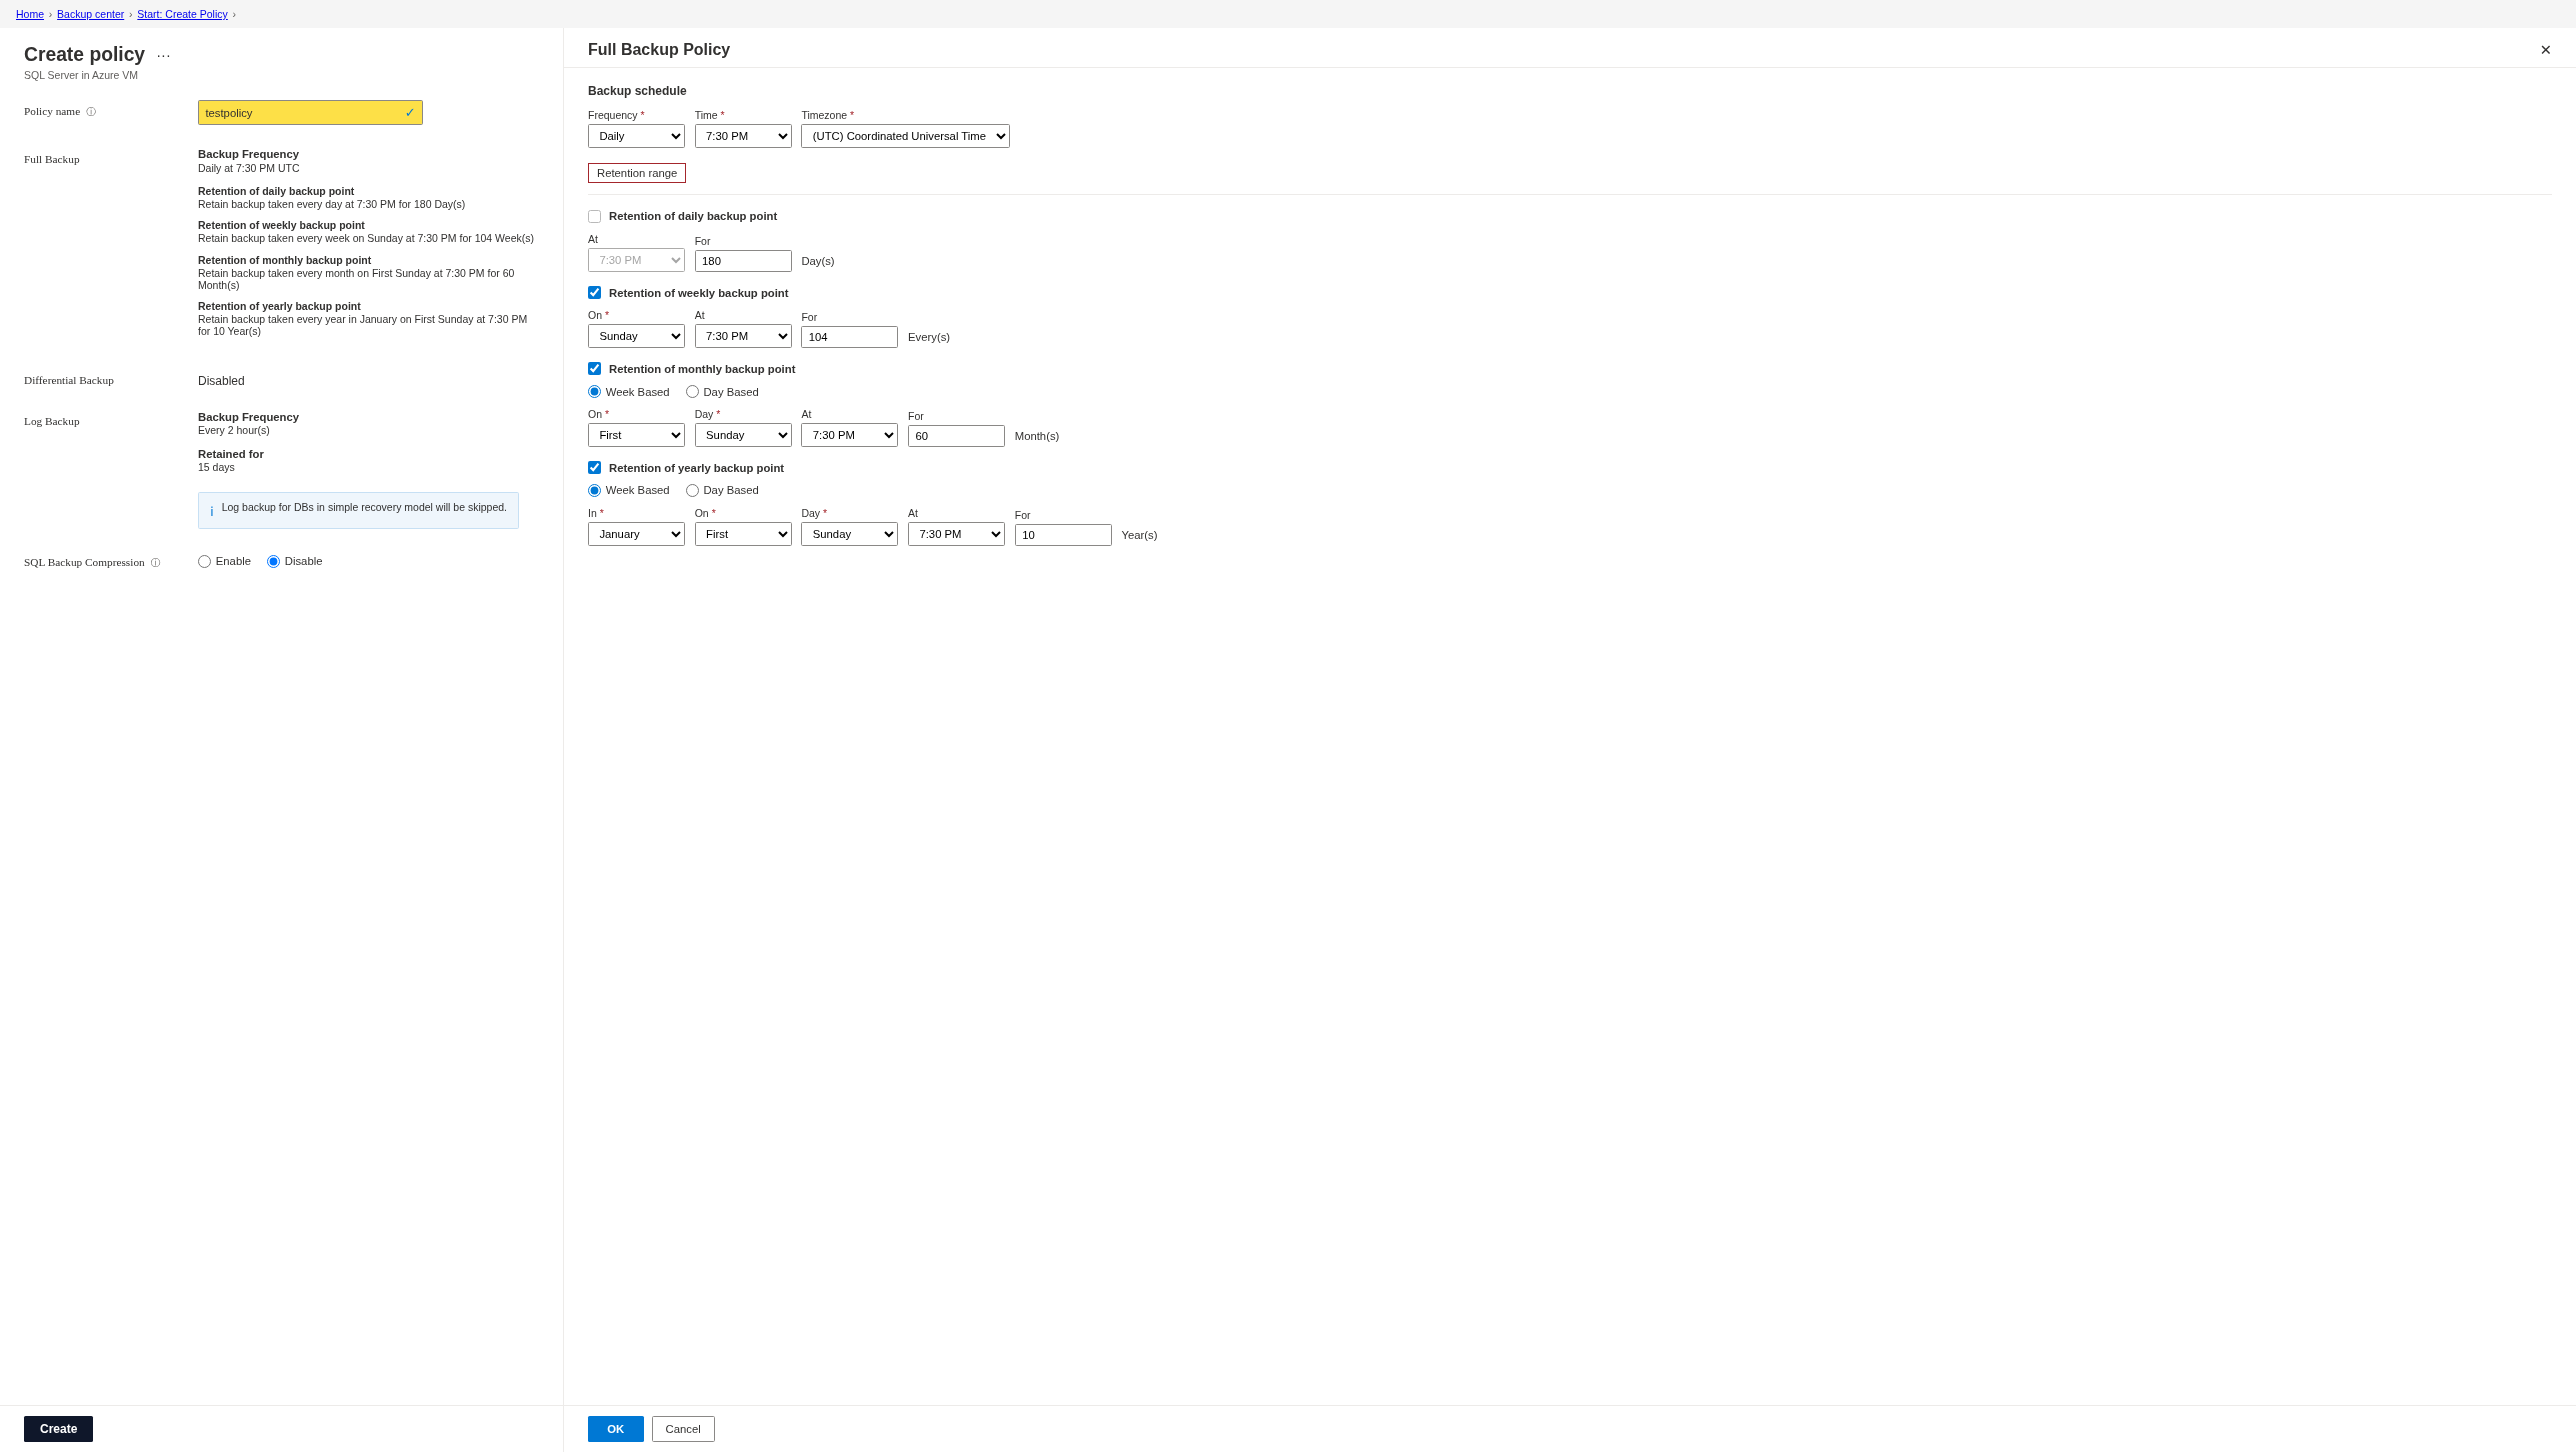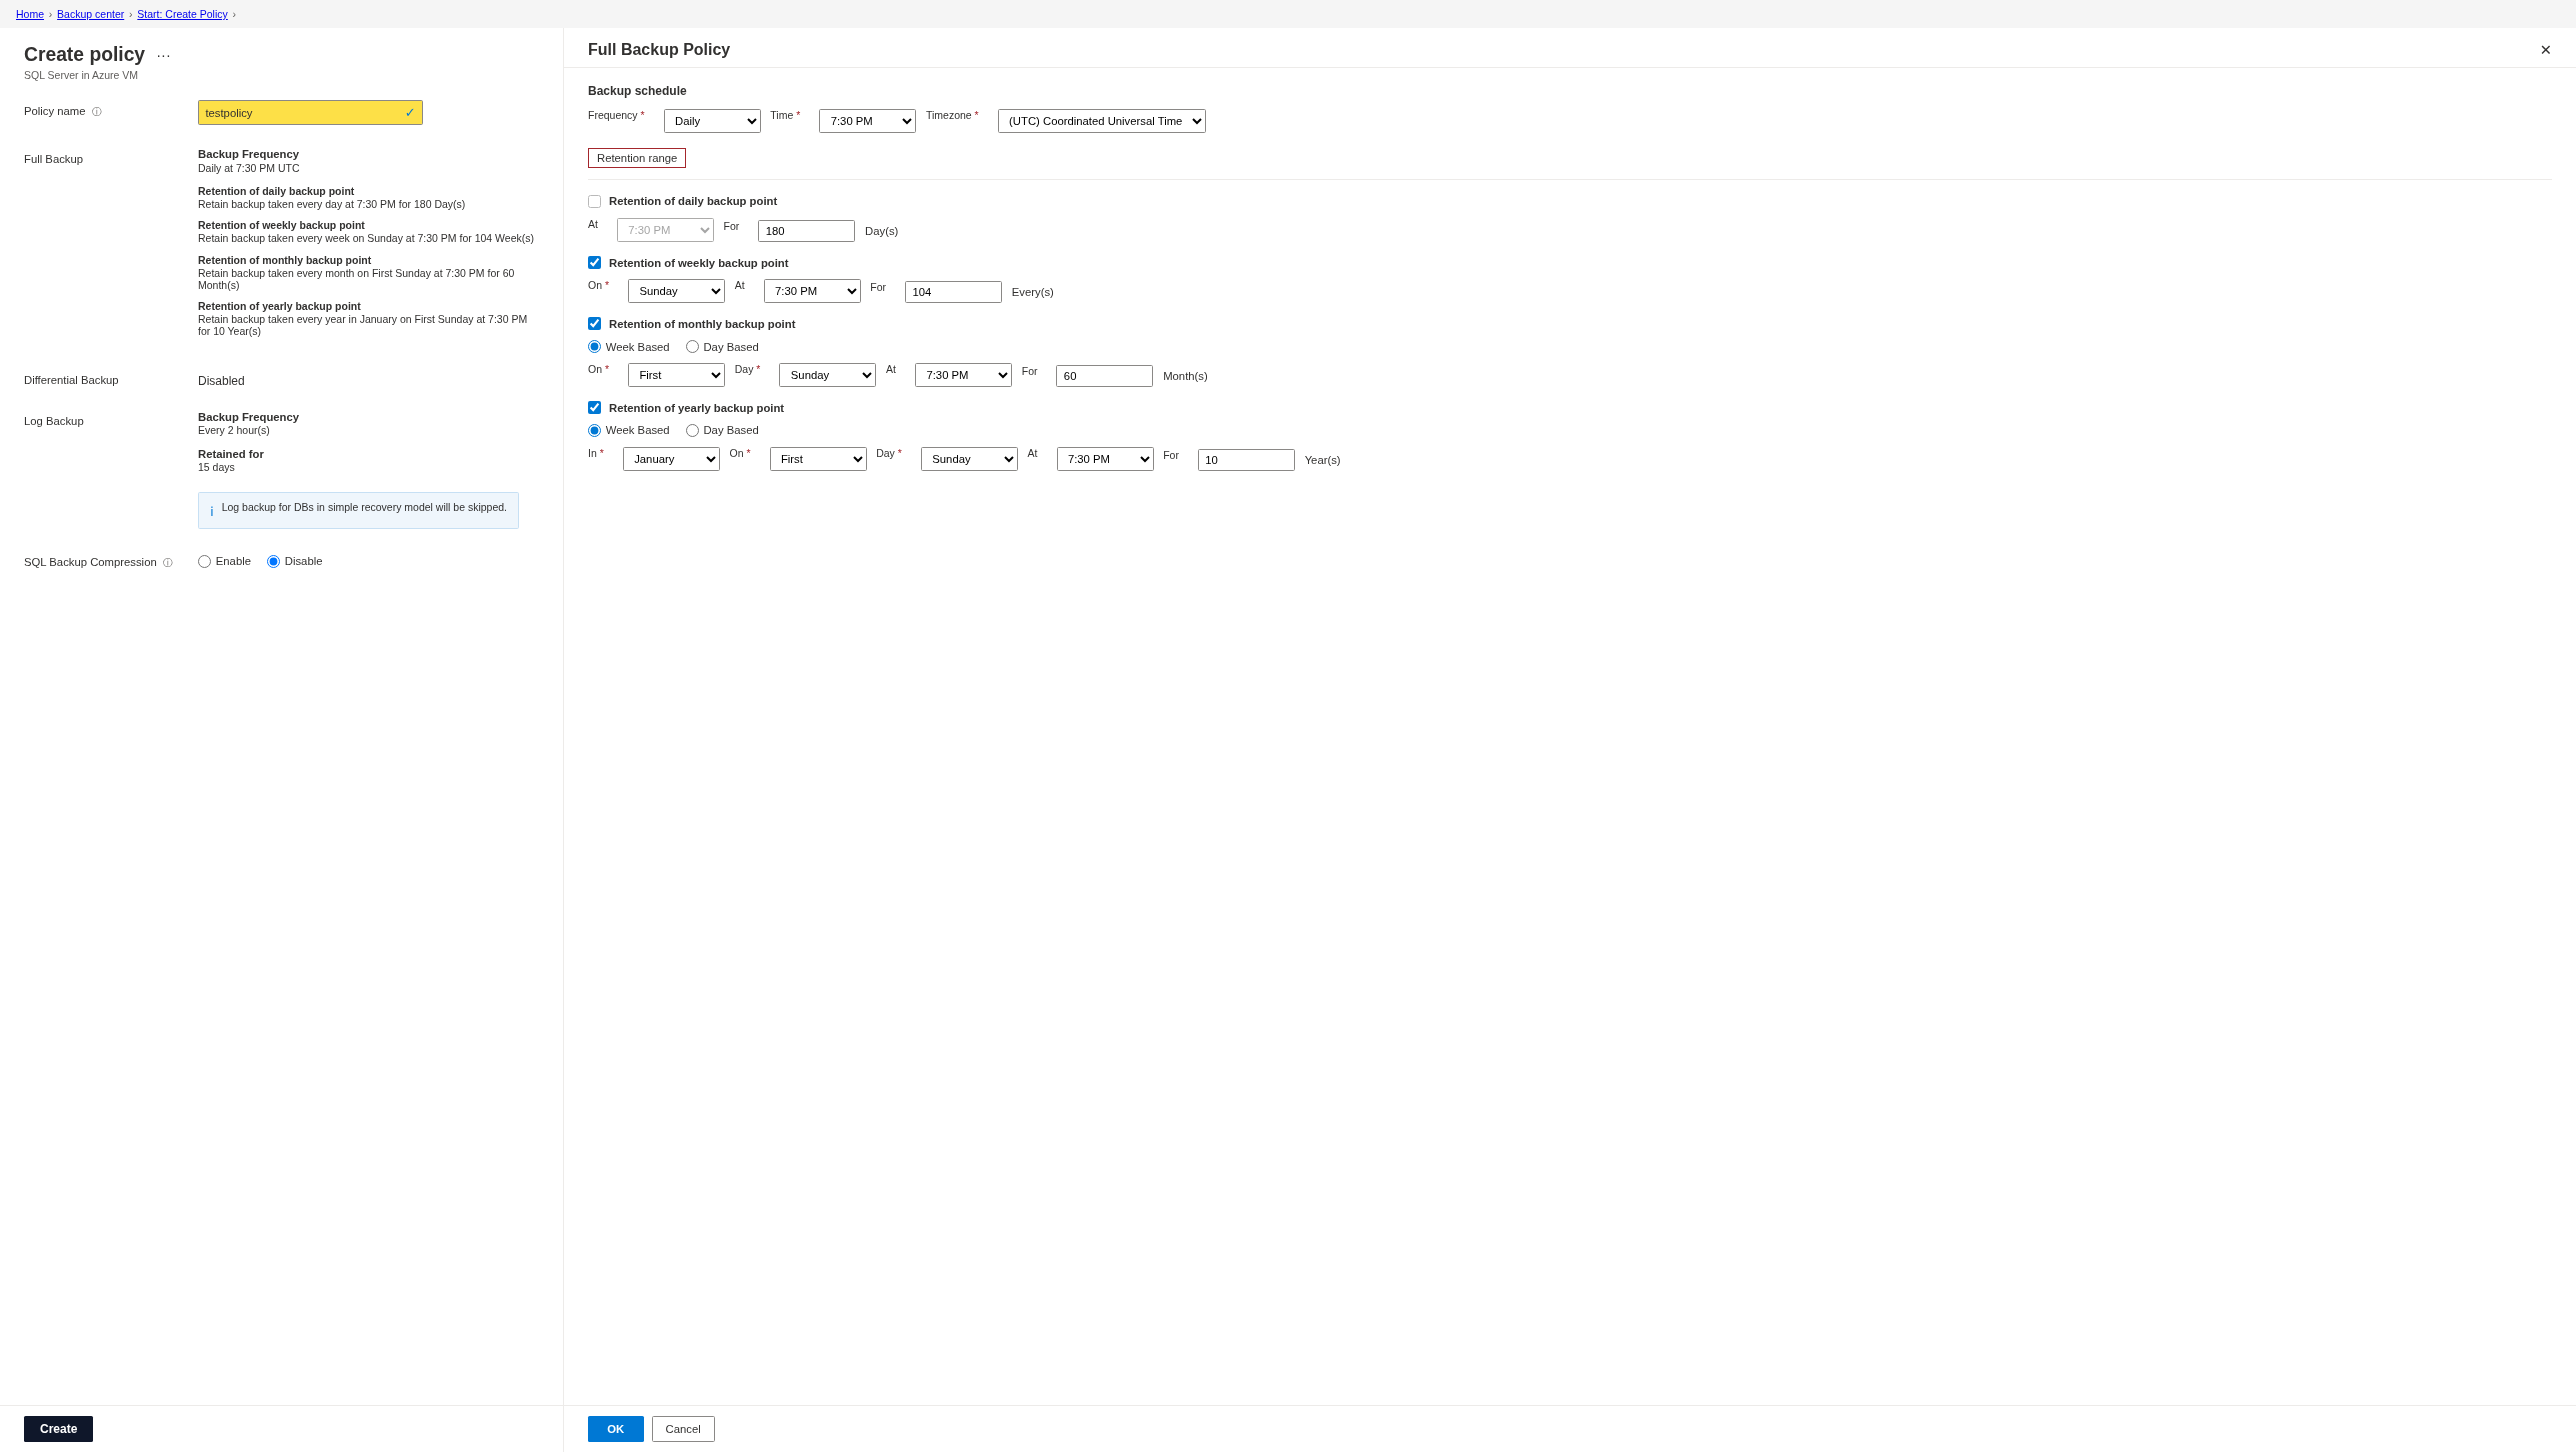--- a/index.html
+++ b/index.html
@@ -12,21 +12,21 @@
 
     
     .left-panel { width: 564px; background: #fff; display: flex; flex-direction: column; border-right: 0.8px solid #edebe9; overflow-y: auto; }
     .left-content { padding: 16px 24px; flex: 1; }
     .page-title-row { display: flex; align-items: center; gap: 6.4px; margin-bottom: 3.2px; }
     .page-title { font-size: 19.3px; font-weight: 600; color: #323130; }
     .page-subtitle { font-size: 10.5px; color: #605e5c; margin-bottom: 19.3px; }
     .ellipsis-btn { background: none; border: none; cursor: pointer; font-size: 14.5px; color: #323130; padding: 1.6px 4.8px; }
 
     .form-row { display: flex; align-items: flex-start; margin-bottom: 22.5px; gap: 13px; }
-    .form-label { width: 161px; font-size: 11.3px; color: #323130; padding-top: 4.8px; flex-shrink: 0; }
+    .form-label { width: 161px; font-size: 11.3px; color: #323130; padding-top: 4.8px; flex-shrink: 0; font-family: Liberation Serif, serif; }
     .form-label .label-icon { font-size: 9.7px; color: #605e5c; margin-left: 3.2px; }
     .policy-input { width: 225px; padding: 4px 6.4px; border: 0.8px solid #8a8886; border-radius: 1.6px; font-size: 11.3px; display: flex; align-items: center; justify-content: space-between; background: #fde047; }
     .policy-input-check { color: #0078d4; font-size: 13px; }
 
     .backup-info { display: flex; flex-direction: column; gap: 0; }
     .backup-freq-title { font-weight: 600; font-size: 11.3px; margin-bottom: 1.6px; }
     .backup-freq-value { font-size: 10.5px; color: #323130; margin-bottom: 11.3px; }
 
     .retention-item { margin-bottom: 9.7px; }
     .retention-item-title { font-weight: 600; font-size: 10.5px; margin-bottom: 0.8px; }
@@ -50,21 +50,21 @@
     .right-panel { flex: 1; background: #fff; display: flex; flex-direction: column; overflow-y: auto; }
     .right-header { display: flex; align-items: center; justify-content: space-between; padding: 13px 24px 8px 24px; border-bottom: 0.8px solid #edebe9; }
     .right-title { font-size: 16px; font-weight: 600; color: #323130; }
     .close-btn { background: none; border: none; font-size: 14.5px; cursor: pointer; color: #323130; }
 
     .right-content { padding: 16px 24px; flex: 1; }
 
     .section-title-sm { font-size: 12px; font-weight: 600; margin-bottom: 11.3px; }
 
     .field-group { display: flex; align-items: flex-end; gap: 9.7px; margin-bottom: 14.5px; }
-    .field-col { display: flex; flex-direction: row; gap: 19px; }
+    .field-col { display: flex; flex-direction: column; gap: 3px; }
     .field-label { font-size: 10.5px; color: #323130; }
 
     select, .select-box { border: 0.8px solid #8a8886; border-radius: 1.6px; padding: 4px 6.4px; font-size: 11.3px; background: #fff; cursor: pointer; }
 
     .retention-section { margin-bottom: 14.5px; }
     .retention-header { display: flex; align-items: center; gap: 8px; margin-bottom: 9.7px; font-weight: 600; font-size: 11.3px; }
     .checkbox-blue { width: 13px; height: 13px; accent-color: #0078d4; }
 
     .retention-range-label { display: inline-flex; align-items: center; border: 1.6px solid #a4262c; padding: 3.2px 8px; font-size: 11.3px; font-weight: 400; color: #323130; margin-bottom: 11.3px; }
     .divider { border: none; border-top: 0.8px solid #edebe9; margin-bottom: 14.5px; }

